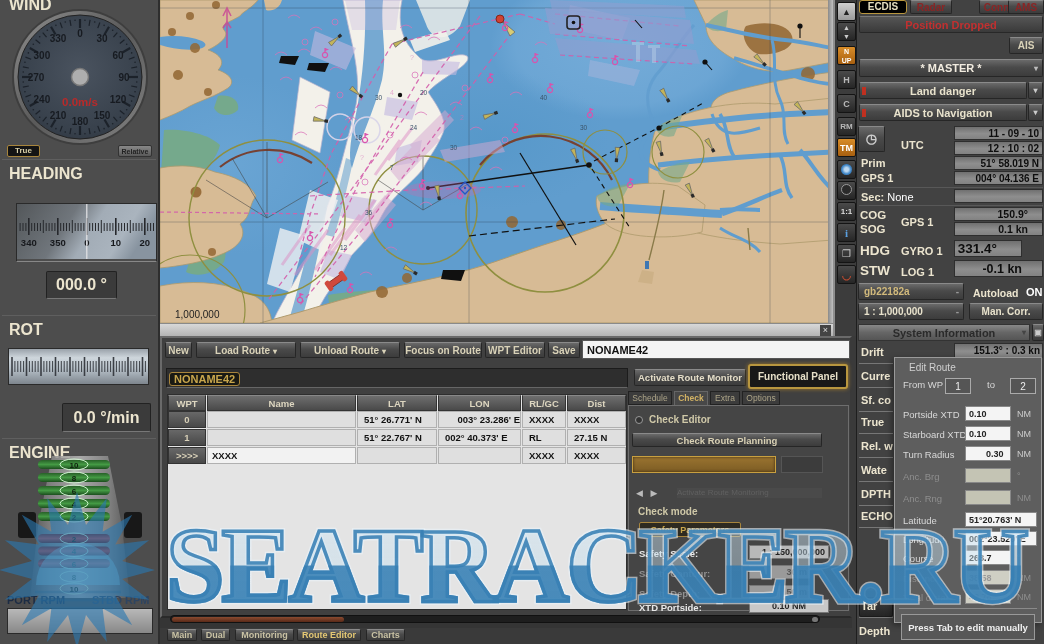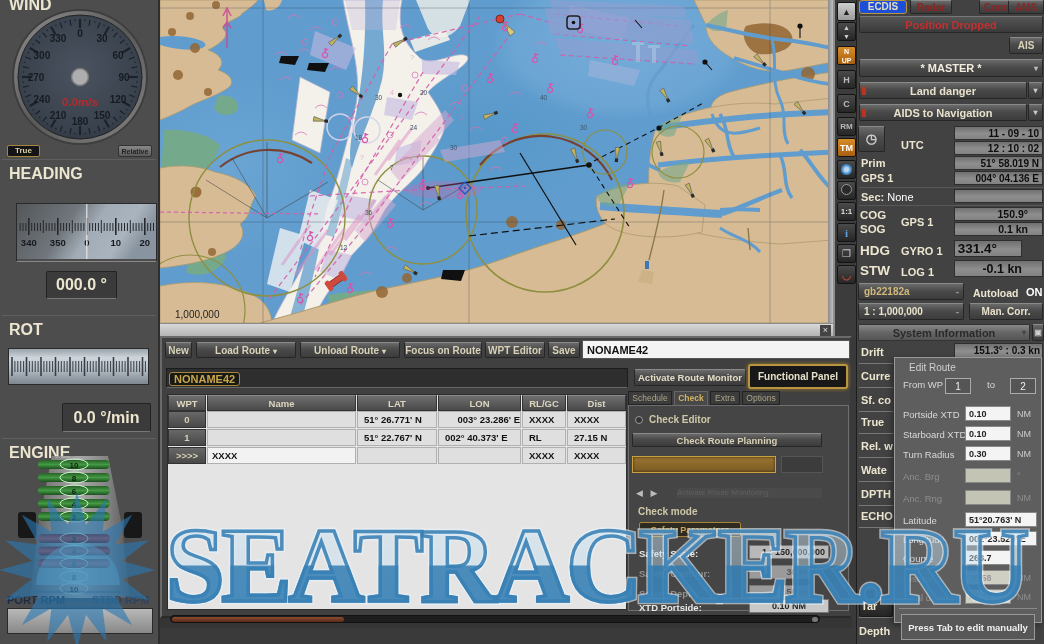--- a/index.html
+++ b/index.html
@@ -881,24 +881,31 @@
       </div>
     </div>
 
     <div class="abs" style="left:8px;top:277px;width:650px;height:8px;background:#1e1e1e;border:1px solid #111;border-radius:4px;z-index:28;">
       <div class="abs" style="left:1px;top:1px;width:172px;height:5px;background:linear-gradient(#8a4a30,#5a2a18);border-radius:3px;"></div>
       <div class="abs" style="right:1px;top:1px;width:6px;height:5px;background:#777;border-radius:3px;"></div>
     </div>
   </div>
 
   <div class="abs" style="left:160px;top:618px;width:692px;height:10px;background:#353535;"></div>
+  <div class="abs" id="bottomtabs" style="left:160px;top:628px;width:692px;height:16px;background:#3a3a3a;">
+    <div class="abs btn" style="left:7px;top:1px;width:30px;height:12px;font-size:9px;line-height:11px;color:#c9c2a4;">Main</div>
+    <div class="abs btn" style="left:41px;top:1px;width:29px;height:12px;font-size:9px;line-height:11px;color:#c9c2a4;">Dual</div>
+    <div class="abs btn" style="left:75px;top:1px;width:59px;height:12px;font-size:9px;line-height:11px;color:#c9c2a4;">Monitoring</div>
+    <div class="abs btn" style="left:137px;top:1px;width:64px;height:12px;font-size:9px;line-height:11px;color:#e4c874;">Route Editor</div>
+    <div class="abs btn" style="left:206px;top:1px;width:39px;height:12px;font-size:9px;line-height:11px;color:#c9c2a4;">Charts</div>
+  </div>
 
   <div class="abs" id="rightpanel" style="left:856px;top:0;width:188px;height:644px;background:#424242;border-left:1px solid #1e1e1e;">
 
-    <div class="abs" style="left:2px;top:0;width:48px;height:14px;background:#1d4ed8;border:1.5px solid #b8963f;border-radius:3px;color:#e4ddc0;font-size:10px;font-weight:bold;text-align:center;line-height:12px;">ECDIS</div>
+    <div class="abs" style="left:2px;top:0;width:48px;height:14px;background:#000000;border:1.5px solid #b8963f;border-radius:3px;color:#e4ddc0;font-size:10px;font-weight:bold;text-align:center;line-height:12px;">ECDIS</div>
     <div class="abs btn" style="left:53px;top:0;width:42px;height:14px;font-size:10px;line-height:13px;color:#8a2525;">Radar</div>
     <div class="abs btn" style="left:98px;top:0;width:50px;height:14px;font-size:10px;line-height:13px;color:#8a2525;margin-left:24px;">Conning</div>
     <div class="abs btn" style="left:151px;top:0;width:36px;height:14px;font-size:10px;line-height:13px;color:#8a2525;">AMS</div>
 
     <div class="abs" style="left:2px;top:16px;width:184px;height:17px;background:linear-gradient(#555,#3a3a3a);border:1px solid #282828;border-top-color:#777;border-radius:2px;color:#c23030;font-size:11px;font-weight:bold;text-align:center;line-height:16px;">Position Dropped</div>
     <div class="abs btn" style="left:152px;top:37px;width:34px;height:17px;font-size:10px;line-height:16px;">AIS</div>
     <div class="abs btn" style="left:2px;top:59px;width:184px;height:18px;font-size:11px;line-height:17px;color:#f2ece0;">* MASTER *<span style="position:absolute;right:4px;font-size:8px;color:#bbb;">▾</span></div>
     <div class="abs btn" style="left:2px;top:82px;width:168px;height:17px;font-size:11px;line-height:16px;color:#e8e2cc;"><span style="position:absolute;left:2px;top:4px;width:4px;height:8px;background:#c03020;"></span>Land danger</div>
     <div class="abs btn" style="left:171px;top:82px;width:15px;height:17px;font-size:8px;line-height:16px;color:#ccc;">▾</div>
     <div class="abs btn" style="left:2px;top:104px;width:168px;height:17px;font-size:11px;line-height:16px;color:#e8e2cc;"><span style="position:absolute;left:2px;top:4px;width:4px;height:8px;background:#c03020;"></span>AIDS to Navigation</div>
@@ -970,21 +977,21 @@
           <div style="position:absolute;left:92px;top:21px;font-size:9.5px;color:#d8d8d8;">to</div>
           <div style="position:absolute;left:115px;top:20px;width:26px;height:16px;border:1.5px solid #aaa;background:#555;color:#eee;font-size:10px;text-align:center;line-height:15px;">2</div>
         </div>
         <div style="position: absolute; left: 8px; top: 51px; font-size: 9.5px; color: rgb(216, 216, 216);">Portside XTD</div>
         <div style="position: absolute; left: 70px; top: 48px; width: 46px; height: 15px; background: rgb(244, 244, 244); border: 1px solid rgb(136, 136, 136); font-size: 9px; font-weight: bold; color: rgb(34, 34, 34); line-height: 14px; padding-left: 3px; overflow: hidden;">0.10</div>
         <div style="position: absolute; left: 122px; top: 51px; font-size: 9px; color: rgb(204, 204, 204);">NM</div>
         <div style="position: absolute; left: 8px; top: 71px; font-size: 9.5px; color: rgb(216, 216, 216);">Starboard XTD</div>
         <div style="position: absolute; left: 70px; top: 68px; width: 46px; height: 15px; background: rgb(244, 244, 244); border: 1px solid rgb(136, 136, 136); font-size: 9px; font-weight: bold; color: rgb(34, 34, 34); line-height: 14px; padding-left: 3px; overflow: hidden;">0.10</div>
         <div style="position: absolute; left: 122px; top: 71px; font-size: 9px; color: rgb(204, 204, 204);">NM</div>
         <div style="position: absolute; left: 8px; top: 91px; font-size: 9.5px; color: rgb(216, 216, 216);">Turn Radius</div>
-        <div style="position: absolute; left: 70px; top: 88px; width: 46px; height: 15px; background: rgb(244, 244, 244); border: 1px solid rgb(136, 136, 136); font-size: 9px; font-weight: bold; color: rgb(34, 34, 34); line-height: 14px; padding-left: 3px; overflow: hidden;">0.30</div>
+        <div style="position: absolute; left: 70px; top: 88px; width: 46px; height: 15px; background: rgb(244, 244, 244); border: 1px solid rgb(136, 136, 136); font-size: 9px; font-weight: bold; color: rgb(34, 34, 34); line-height: 14px; padding-left: 20px; overflow: hidden;">0.30</div>
         <div style="position: absolute; left: 122px; top: 91px; font-size: 9px; color: rgb(204, 204, 204);">NM</div>
         <div style="position: absolute; left: 8px; top: 113px; font-size: 9.5px; color: rgb(142, 142, 142);">Anc. Brg</div>
         <div style="position: absolute; left: 70px; top: 110px; width: 46px; height: 15px; background: rgb(196, 196, 180); border: 1px solid rgb(136, 136, 136); font-size: 9px; font-weight: bold; color: rgb(153, 153, 153); line-height: 14px; padding-left: 3px; overflow: hidden;"></div>
         <div style="position: absolute; left: 122px; top: 113px; font-size: 9px; color: rgb(142, 142, 142);">°</div>
         <div style="position: absolute; left: 8px; top: 135px; font-size: 9.5px; color: rgb(142, 142, 142);">Anc. Rng</div>
         <div style="position: absolute; left: 70px; top: 132px; width: 46px; height: 15px; background: rgb(196, 196, 180); border: 1px solid rgb(136, 136, 136); font-size: 9px; font-weight: bold; color: rgb(153, 153, 153); line-height: 14px; padding-left: 3px; overflow: hidden;"></div>
         <div style="position: absolute; left: 122px; top: 135px; font-size: 9px; color: rgb(142, 142, 142);">NM</div>
         <div style="position: absolute; left: 8px; top: 157px; font-size: 9.5px; color: rgb(216, 216, 216);">Latitude</div>
         <div style="position: absolute; left: 70px; top: 154px; width: 72px; height: 15px; background: rgb(244, 244, 244); border: 1px solid rgb(136, 136, 136); font-size: 9px; font-weight: bold; color: rgb(34, 34, 34); line-height: 14px; padding-left: 3px; overflow: hidden;">51°20.763' N</div>
         <div style="position: absolute; left: 8px; top: 176px; font-size: 9.5px; color: rgb(216, 216, 216);">Longitude</div>

